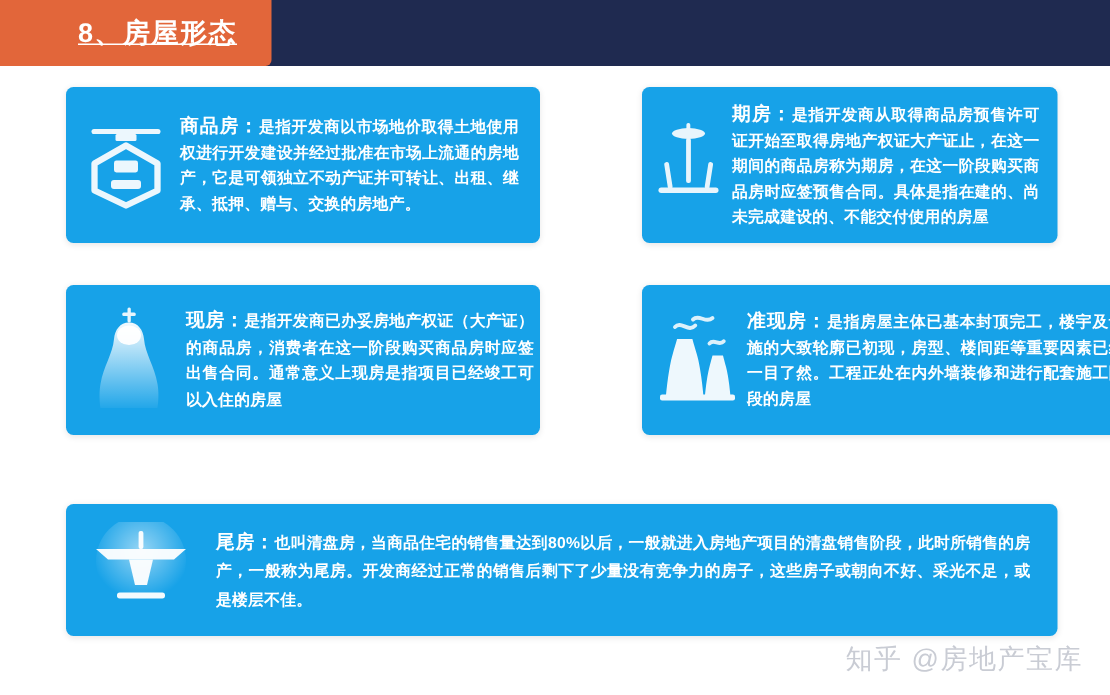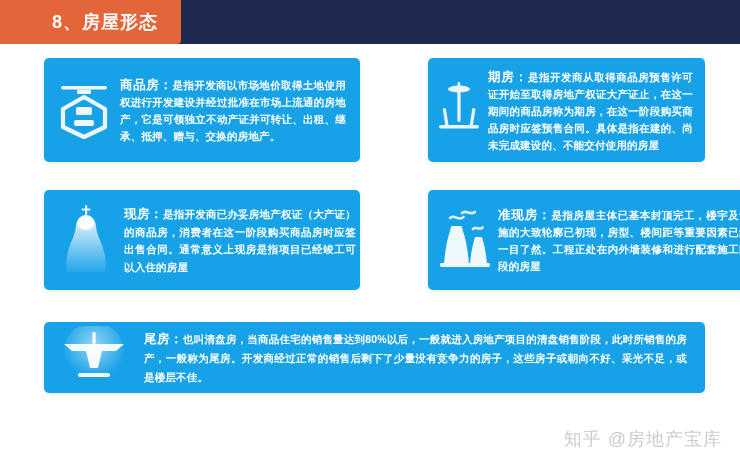--- a/index.html
+++ b/index.html
@@ -43,20 +43,21 @@
   #header-title {
     position: absolute;
     left: 52px;
     top: 9px;
     font-size: 18px;
     font-weight: bold;
     color: #ffffff;
     letter-spacing: 1px;
     line-height: 26px;
     white-space: nowrap;
+    text-decoration: underline;
   }
 
   
   .card {
     position: absolute;
     background: #17a2e8;
     border-radius: 5px;
     box-shadow: 0 1px 4px rgba(0,0,0,0.10);
     overflow: hidden;
   }
@@ -88,21 +89,21 @@
     font-size: 10.5px;
     font-weight: bold;
     letter-spacing: 0.2px;
   }
 
   
   #card-commodity  { left: 44px;  top: 58px;  width: 316px; height: 104px; }
   #card-forward    { left: 428px; top: 58px;  width: 277px; height: 104px; }
   #card-existing   { left: 44px;  top: 190px; width: 316px; height: 100px; }
   #card-quasi      { left: 428px; top: 190px; width: 332px; height: 100px; }
-  #card-tail       { left: 44px;  top: 322px; width: 661px; height: 71px;  }
+  #card-tail       { left: 44px;  top: 336px; width: 661px; height: 88px;  }
 
   #card-commodity .card-icon { width: 72px; padding-left: 4px; }
   #card-commodity .card-text { padding-right: 14px; line-height: 16px; }
   #card-forward   .card-icon { width: 58px; padding-left: 2px; }
   #card-forward   .card-text { padding-right: 12px; line-height: 16px; }
   #card-existing  .card-icon { width: 76px; padding-left: 4px; }
   #card-existing  .card-text { padding-right: 4px; line-height: 16.5px; }
   #card-quasi     .card-icon { width: 66px; padding-left: 4px; }
   #card-quasi     .card-text { padding-right: 10px; line-height: 16px; }
   #card-tail      .card-icon { width: 100px; }

